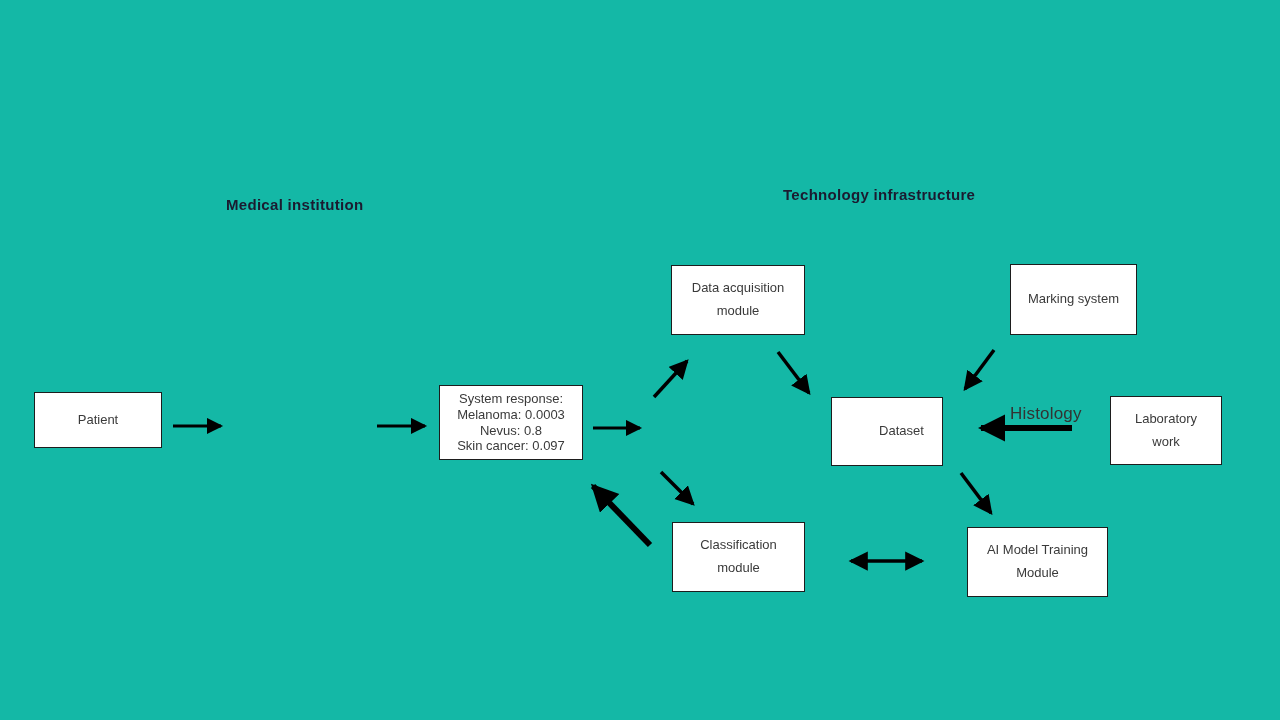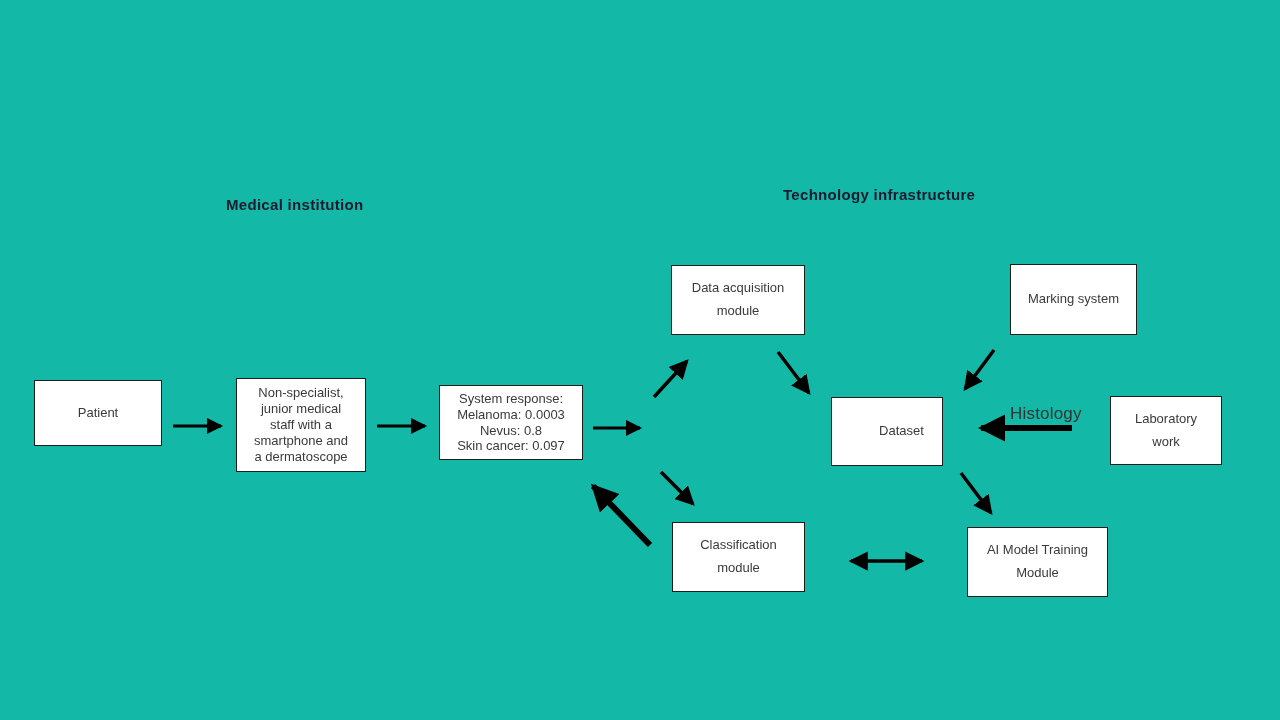--- a/index.html
+++ b/index.html
@@ -78,27 +78,22 @@
     <line x1="654" y1="397" x2="687" y2="361" stroke-width="3.5" marker-end="url(#ah)"></line>
     <line x1="778" y1="352" x2="809" y2="393" stroke-width="3.5" marker-end="url(#ah)"></line>
     <line x1="994" y1="350" x2="965" y2="389" stroke-width="3.5" marker-end="url(#ah)"></line>
     <line x1="1072" y1="428" x2="981" y2="428" stroke-width="6" marker-end="url(#ahT)"></line>
     <line x1="961" y1="473" x2="991" y2="513" stroke-width="3.5" marker-end="url(#ah)"></line>
     <line x1="661" y1="472" x2="693" y2="504" stroke-width="3.5" marker-end="url(#ah)"></line>
     <line x1="650" y1="545" x2="593" y2="486" stroke-width="6" marker-end="url(#ahT)"></line>
     <line x1="851" y1="561" x2="922" y2="561" stroke-width="3.5" marker-start="url(#ahs)" marker-end="url(#ah)"></line>
   </svg>
 
-  <div class="box" style="left:34px; top:380px; width:128px; height:66px;">Patient</div>
+  <div class="box" style="left:34px; top:392px; width:128px; height:56px;">Patient</div>
 
-  <div class="box compact" style="left:236px; top:378px; width:130px; height:94px;">Non-specialist,
-junior medical
-staff with a
-smartphone and
-a dermatoscope</div>
 
   <div class="box compact" style="left:439px; top:385px; width:144px; height:75px;">System response:
 Melanoma: 0.0003
 Nevus: 0.8
 Skin cancer: 0.097</div>
 
   <div class="box" style="left:671px; top:265px; width:134px; height:70px;">Data acquisition
 module</div>
 
   <div class="box" style="left:974px; top:264px; width:127px; height:71px;margin-left:36px;">Marking system</div>

